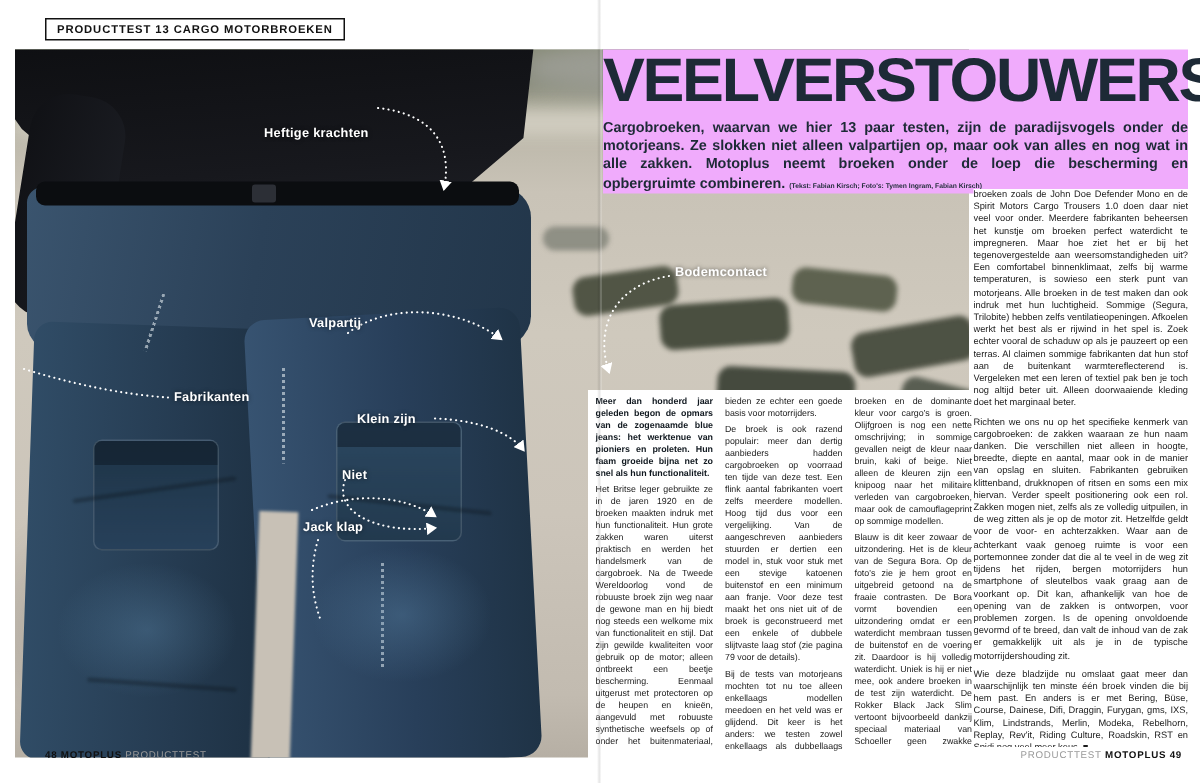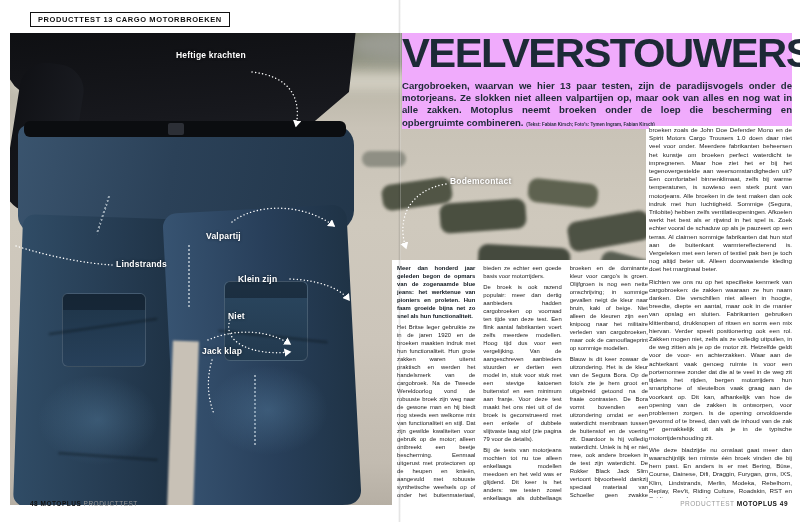--- a/index.html
+++ b/index.html
@@ -164,24 +164,24 @@
       <path d="M 446 184 C 410 190 396 218 406 248" marker-end="url(#ah)"></path>
       <path d="M 232 222 C 258 202 305 204 334 226" marker-end="url(#ah)"></path>
       <path d="M 16 246 C 48 256 82 263 112 265"></path>
       <path d="M 290 279 C 318 280 340 288 349 300" marker-end="url(#ah)"></path>
       <path d="M 230 320 C 222 342 252 356 290 352" marker-end="url(#ah)"></path>
       <path d="M 208 340 C 236 328 268 330 290 344" marker-end="url(#ah)"></path>
       <path d="M 212 360 C 206 380 208 398 214 414"></path>
     </g>
   </svg>
 
-  <div class="callout" style="left:176px;top:50px">Heftige krachten</div>
+  <div class="callout" style="left:176px;top:83px">Heftige krachten</div>
   <div class="callout" style="left:450px;top:176px">Bodemcontact</div>
-  <div class="callout" style="left:206px;top:231px">Valpartij</div>
-  <div class="callout" style="left:116px;top:259px">Lindstrands</div>
+  <div class="callout" style="left:206px;top:210px">Valpartij</div>
+  <div class="callout" style="left:116px;top:259px">Fabrikanten</div>
   <div class="callout" style="left:238px;top:274px">Klein zijn</div>
   <div class="callout" style="left:228px;top:311px">Niet</div>
   <div class="callout" style="left:202px;top:346px">Jack klap</div>
 
   <div class="title-block">
     <h1 class="main-title">VEELVERSTOUWERS</h1>
     <p class="intro"><span>Cargobroeken, waarvan we hier 13 paar testen, zijn de paradijsvogels onder de motorjeans. Ze slokken niet alleen valpartijen op, maar ook van alles en nog wat in alle zakken. Motoplus neemt broeken onder de loep die bescherming en opbergruimte combineren. </span><span class="byline">(Tekst: Fabian Kirsch; Foto's: Tymen Ingram, Fabian Kirsch)</span></p>
   </div>
 
   <div class="columns-block">

